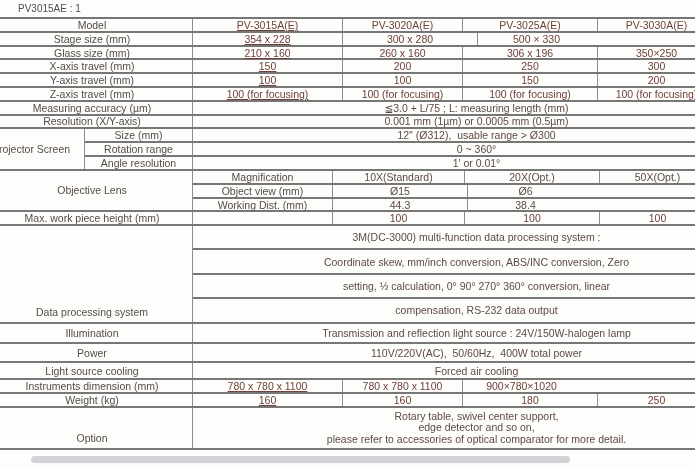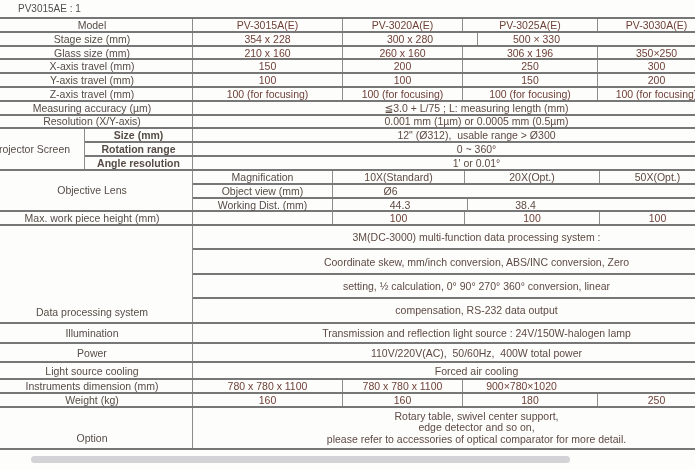--- a/index.html
+++ b/index.html
@@ -5,36 +5,36 @@
   html,body{margin:0;padding:0;background:#ffffff;}
   .screen{position:relative;width:695px;height:469px;background:#fdfdfc;overflow:hidden;
           font-family:"Liberation Sans",sans-serif;}
   .title{position:absolute;left:18px;top:3px;font-size:10px;color:#4e4e4e;white-space:pre;}
   .tbl{position:absolute;left:-22px;top:17px;width:737px;border-top:2px solid #767676;}
   .r{display:flex;box-sizing:border-box;border-bottom:2px solid #777;}
   .h14{height:13.8px;}
   .c{box-sizing:border-box;border-right:1.4px solid #8d8d8d;display:flex;align-items:center;
      justify-content:center;font-size:10.5px;white-space:pre;color:#564c46;overflow:visible;}
   .lab{width:215px;padding-left:14px;}
-  .w1{width:150px;} .w2{width:120px;} .w3{width:135px;} .w4{width:117px;border-right:none;}
+  .w1{width:150px;text-decoration:underline;} .w2{width:120px;} .w3{width:135px;} .w4{width:117px;border-right:none;}
   .v{color:#6f4138;}
   .mv{color:#5e4a42;}
   .m{flex:1;padding-left:45px;border-right:none;}
   
   .sec{display:flex;box-sizing:border-box;border-bottom:2px solid #777;}
   .h41{height:41.4px;} .h98{height:97.6px;}
   .plab{width:107px;border-right:1.4px solid #8d8d8d;display:flex;align-items:center;
         justify-content:center;font-size:10.5px;white-space:pre;color:#564c46;box-sizing:border-box;}
   .biglab{width:215px;border-right:1.4px solid #8d8d8d;display:flex;align-items:center;
         justify-content:center;font-size:10.5px;white-space:pre;color:#564c46;box-sizing:border-box;padding-left:14px;}
   .bottomlab{align-items:flex-end;padding-bottom:4px;}
   .col{flex:1;display:flex;flex-direction:column;}
   .ir{display:flex;flex:1;box-sizing:border-box;}
   .bb{border-bottom:2px solid #777;}
-  .slab{width:108px;font-weight:bold;}
+  .slab{width:108px;}
   .olab{width:140px;} .ow1{width:132px;} .ow2{width:135px;} .ow3{width:115px;border-right:none;}
   .empty{width:140px;}
   .il{height:20.6px;} .pw{height:19px;} .ls{height:17px;} .wt{height:14.4px;}
   .optlines{flex:1;display:flex;flex-direction:column;justify-content:center;padding-left:45px;}
   .optline{text-align:center;font-size:10.5px;line-height:11.4px;white-space:pre;color:#5e4a42;}
   .dline{flex:1;display:flex;align-items:center;justify-content:center;padding-left:45px;
          font-size:10.5px;white-space:pre;color:#5e4a42;box-sizing:border-box;}
   .scrollbar{position:absolute;left:31px;top:456px;width:539px;height:7px;border-radius:3.5px;}
 </style>
 </head>
@@ -118,20 +118,21 @@
       <div class="biglab">Objective Lens</div>
       <div class="col">
         <div class="ir bb">
           <div class="c olab">Magnification</div>
           <div class="c mv ow1">10X(Standard)</div>
           <div class="c mv ow2">20X(Opt.)</div>
           <div class="c mv ow3">50X(Opt.)</div>
         </div>
         <div class="ir bb">
           <div class="c olab">Object view (mm)</div>
+          <div class="c mv ow2">Ø15</div>
           <div class="c mv ow3">Ø6</div>
         </div>
         <div class="ir">
           <div class="c olab">Working Dist. (mm)</div>
           <div class="c mv ow2">44.3</div>
           <div class="c mv ow3">38.4</div>
         </div>
       </div>
     </div>
 

